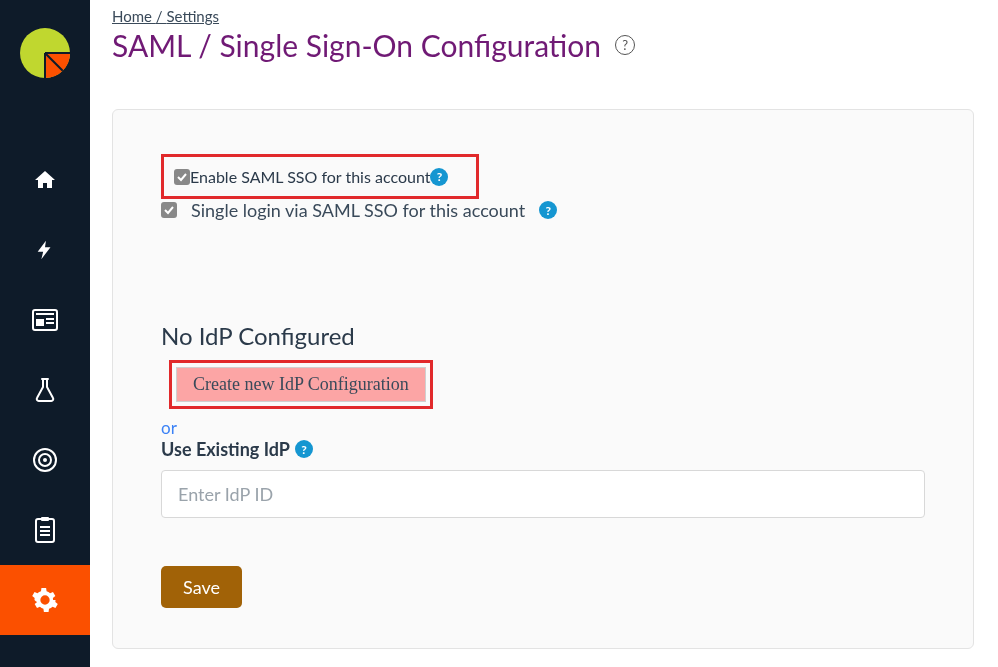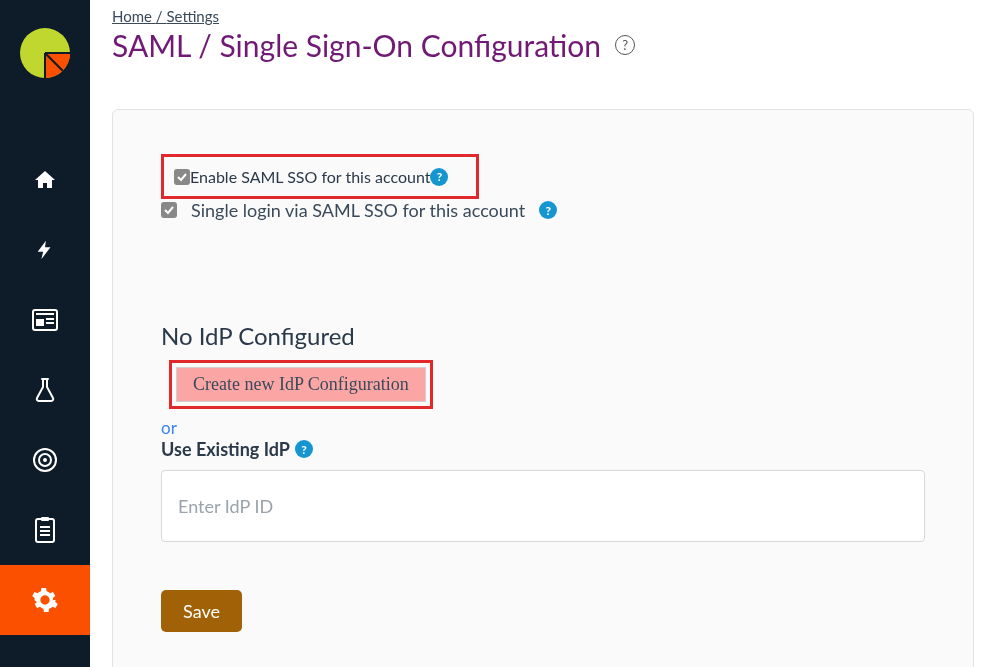--- a/index.html
+++ b/index.html
@@ -157,21 +157,21 @@
     gap: 5px;
   }
   .use-existing-label {
     font-size: 18px;
     font-weight: 700;
     color: #2b3a4a;
   }
   .idp-input {
     width: 100%;
     margin-top: 10px;
-    padding: 24px 16px;
+    padding: 12px 16px;
     font-size: 18px;
     border: 1px solid #d8d8d8;
     border-radius: 4px;
     font-family: inherit;
     color: #555;
     background: #fff;
   }
   .idp-input::placeholder { color: #9aa3ab; }
   .save-btn {
     margin-top: 48px;

